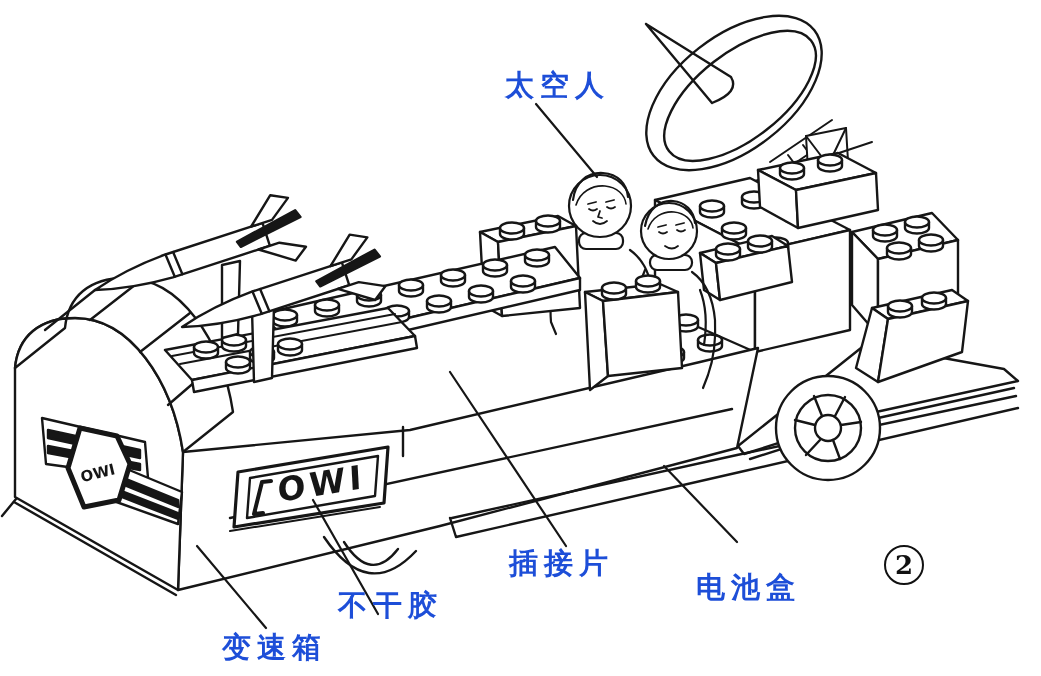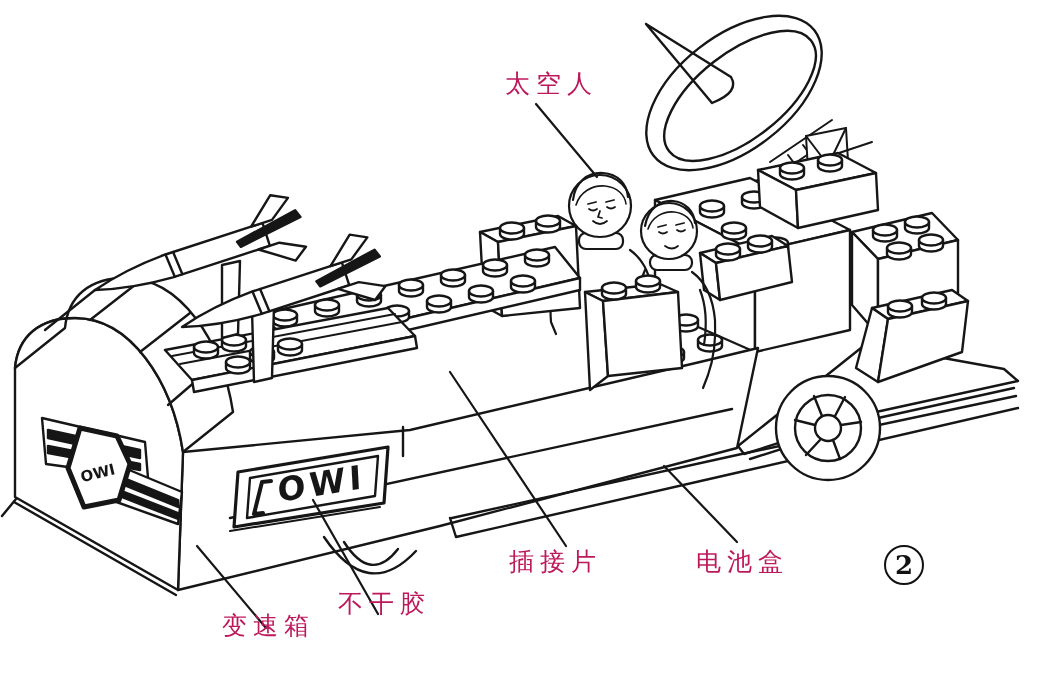--- a/index.html
+++ b/index.html
@@ -2,22 +2,22 @@
 <html><head>
 <meta charset="utf-8">
 <style>
   html,body{margin:0;padding:0;background:#ffffff;}
   .canvas{
     position:relative;width:1041px;height:676px;background:#ffffff;
     font-family:"DejaVu Sans","Liberation Sans",sans-serif;overflow:hidden;
   }
   .canvas svg{position:absolute;left:0;top:0;}
   .cjk-label{
-    position:absolute;color:#be185d;font-size:25px;line-height:1.1;
-    letter-spacing:6px;font-weight:400;white-space:nowrap;user-select:none;
+    position:absolute;color:#1d4ed8;font-size:29px;line-height:1.1;
+    letter-spacing:6px;font-weight:700;white-space:nowrap;user-select:none;
   }
   .caption-circle{
     position:absolute;width:36px;height:36px;border:2.5px solid #111;
     border-radius:50%;display:flex;align-items:center;justify-content:center;
     font-size:26px;font-weight:600;color:#111;
     font-family:"DejaVu Serif","Liberation Serif",serif;
   }
   svg *{vector-effect:non-scaling-stroke;}
 </style>
 </head>
@@ -250,21 +250,21 @@
     <path d="M536,104 L597,177"></path>
     <path d="M450,372 L566,546"></path>
     <path d="M664,466 L737,542"></path>
     <path d="M197,546 L266,628"></path>
     <path d="M313,500 L378,614"></path>
   </g>
 </svg>
 
 <div class="cjk-label" style="left:505px;top:70px">太空人</div>
 <div class="cjk-label" style="left:509px;top:548px">插接片</div>
-<div class="cjk-label" style="left:696px;top:548px">电池盒</div>
-<div class="cjk-label" style="left:222px;top:612px">变速箱</div>
+<div class="cjk-label" style="left:696px;top:572px">电池盒</div>
+<div class="cjk-label" style="left:222px;top:632px">变速箱</div>
 <div class="cjk-label" style="left:338px;top:590px">不干胶</div>
 
 <div class="caption-circle" style="left:884px;top:545px">
   <span>2</span>
 </div>
 
 </div>
 
 </body></html>

